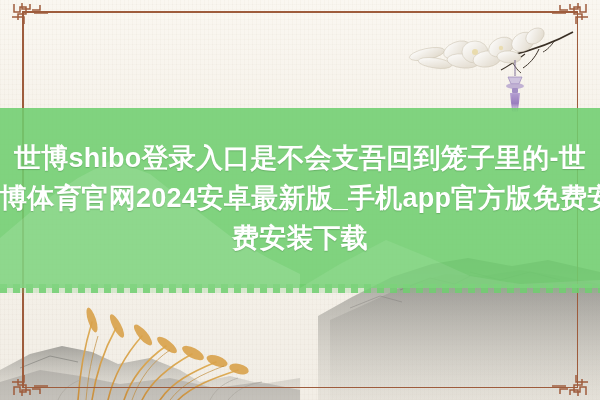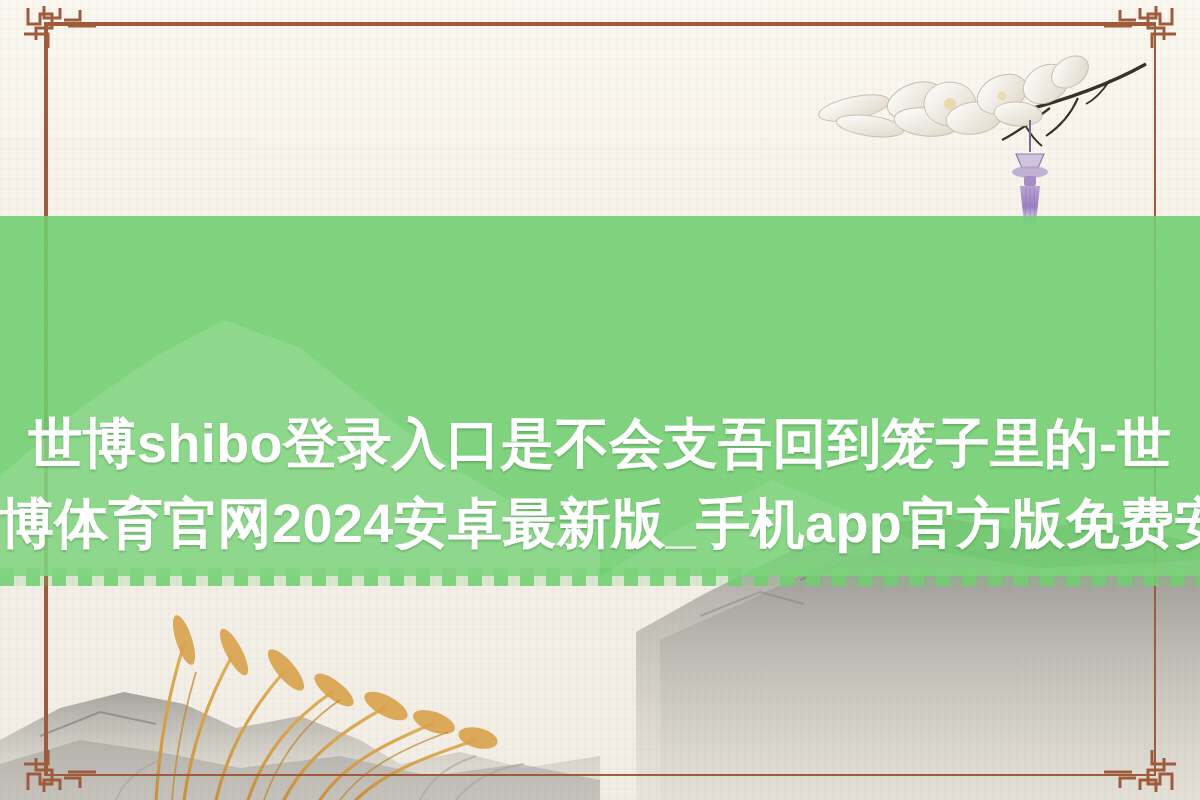--- a/index.html
+++ b/index.html
@@ -61,21 +61,20 @@
     position:absolute;left:0;top:0;width:600px;height:180px;opacity:.22;
   }
 
   
   .headline{
     position:absolute;left:0;right:0;top:108px;height:180px;
     display:flex;flex-direction:column;align-items:center;justify-content:center;
     color:#ffffff;font-weight:700;font-size:27px;line-height:40px;
     letter-spacing:.2px;white-space:nowrap;
     text-shadow:0 1px 1px rgba(60,120,60,.35);
-    margin-top:44px;
   }
   .hl-line{width:600px;text-align:center;}
 </style>
 </head>
 <body>
 
 <div class="stage">
 
   <div class="paper"></div>
 
@@ -242,15 +241,16 @@
   <div class="band">
     <svg class="band-watermark" viewBox="0 0 600 180" preserveAspectRatio="none" aria-hidden="true">
       <path d="M0 180 L0 130 L40 96 L78 70 L112 52 L150 66 L188 96 L230 128 L268 150 L300 166 L300 180 Z" fill="#ffffff" opacity=".5"></path>
       <path d="M300 180 L340 156 L386 132 L430 150 L470 168 L520 176 L600 172 L600 180 Z" fill="#ffffff" opacity=".35"></path>
     </svg>
   </div>
 
   <div class="headline">
     <div class="hl-line">世博shibo登录入口是不会支吾回到笼子里的-世</div>
     <div class="hl-line">博体育官网2024安卓最新版_手机app官方版免费安装下</div>
+    <div class="hl-line">费安装下载</div>
   </div>
 
 </div>
 
 </body></html>

